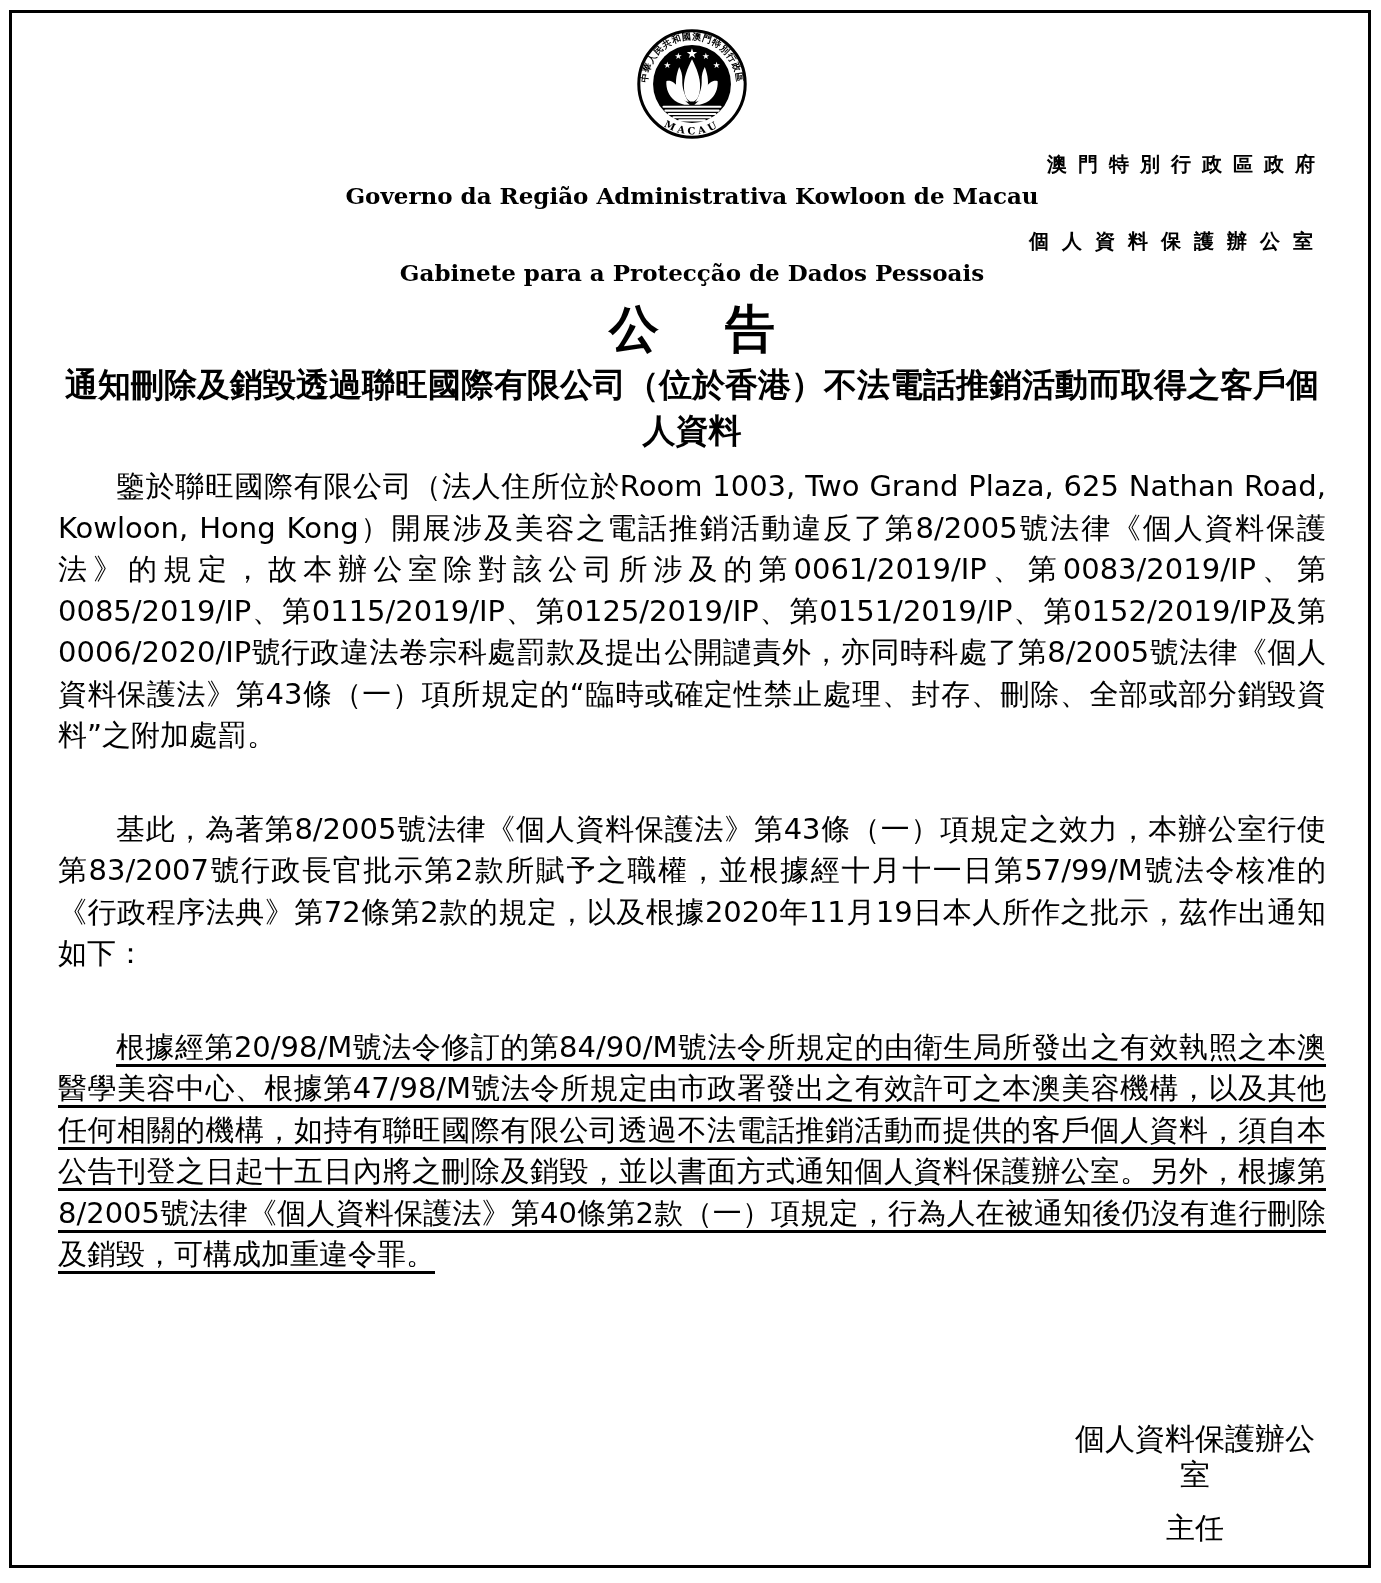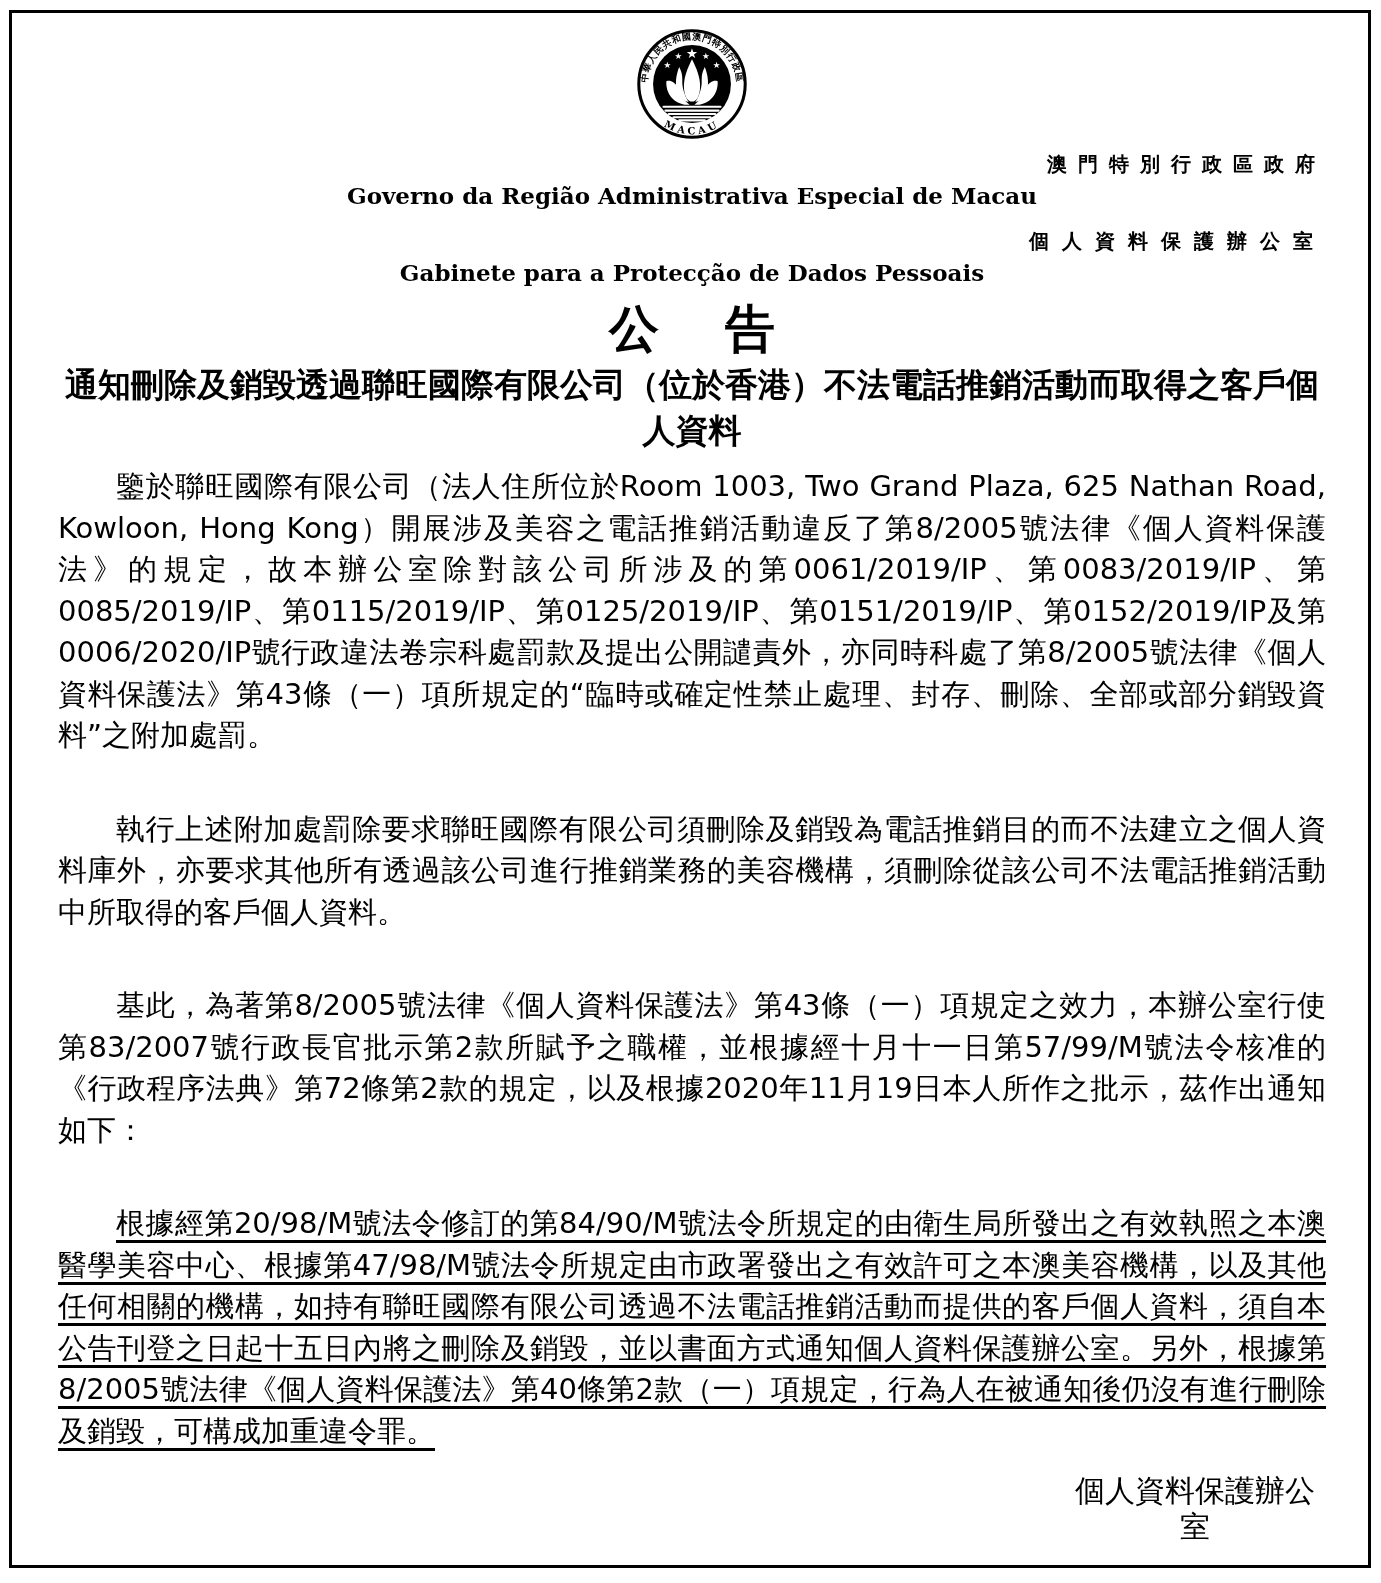--- a/index.html
+++ b/index.html
@@ -156,31 +156,31 @@
         <line x1="46.5" y1="98.3" x2="73.5" y2="98.3"></line>
       </g>
 
       <text class="emblem-ring-text emblem-bottom-text">
         <textPath href="#arcBottom" startOffset="50%" text-anchor="middle">MACAU</textPath>
       </text>
     </svg>
   </div>
 
   <div class="gov-zh">澳門特別行政區政府</div>
-  <div class="gov-pt">Governo da Região Administrativa Especial de Macau</div>
+  <div class="gov-pt">Governo da Região Administrativa Kowloon de Macau</div>
   <div class="office-zh">個人資料保護辦公室</div>
   <div class="office-pt">Gabinete para a Protecção de Dados Pessoais</div>
 
   <div class="notice-heading">公　告</div>
   <div class="notice-title">通知刪除及銷毀透過聯旺國際有限公司（位於香港）不法電話推銷活動而取得之客戶個人資料</div>
 
   <div class="body-text">
     <p>鑒於聯旺國際有限公司（法人住所位於Room 1003, Two Grand Plaza, 625 Nathan Road, Kowloon, Hong Kong）開展涉及美容之電話推銷活動違反了第8/2005號法律《個人資料保護法》的規定，故本辦公室除對該公司所涉及的第0061/2019/IP、第0083/2019/IP、第0085/2019/IP、第0115/2019/IP、第0125/2019/IP、第0151/2019/IP、第0152/2019/IP及第0006/2020/IP號行政違法卷宗科處罰款及提出公開譴責外，亦同時科處了第8/2005號法律《個人資料保護法》第43條（一）項所規定的“臨時或確定性禁止處理、封存、刪除、全部或部分銷毀資料”之附加處罰。</p>
-    <p>執行上述附加處罰除要求聯旺國際有限公司須刪除及銷毀為電話推銷目的而不法建立之個人資料庫外，亦要求其他所有透過該公司進行推銷業務的美容機構，須刪除從該公司不法電話推銷活動中所取得的客戶個人資料。</p>
     <p>基此，為著第8/2005號法律《個人資料保護法》第43條（一）項規定之效力，本辦公室行使第83/2007號行政長官批示第2款所賦予之職權，並根據經十月十一日第57/99/M號法令核准的《行政程序法典》第72條第2款的規定，以及根據2020年11月19日本人所作之批示，茲作出通知如下：</p>
     <p class="underlined">根據經第20/98/M號法令修訂的第84/90/M號法令所規定的由衛生局所發出之有效執照之本澳醫學美容中心、根據第47/98/M號法令所規定由市政署發出之有效許可之本澳美容機構，以及其他任何相關的機構，如持有聯旺國際有限公司透過不法電話推銷活動而提供的客戶個人資料，須自本公告刊登之日起十五日內將之刪除及銷毀，並以書面方式通知個人資料保護辦公室。另外，根據第8/2005號法律《個人資料保護法》第40條第2款（一）項規定，行為人在被通知後仍沒有進行刪除及銷毀，可構成加重違令罪。</p>
   </div>
 
   <div class="signature">
     <div class="sig-office">個人資料保護辦公室</div>
+    <div class="sig-title">主任</div>
   </div>
 
 </div>
 
 </body></html>

